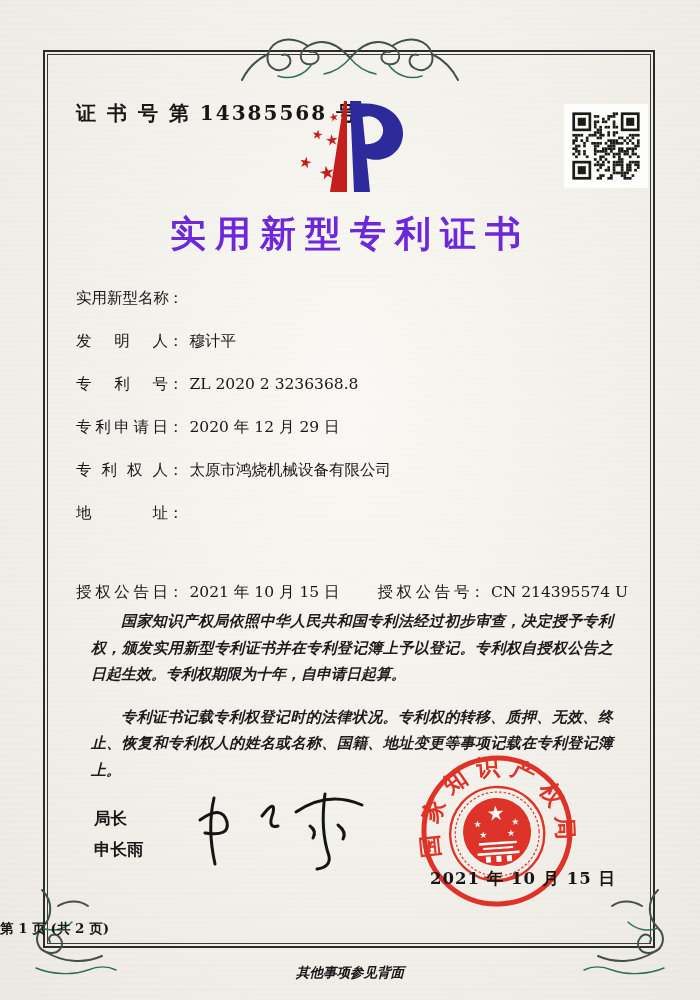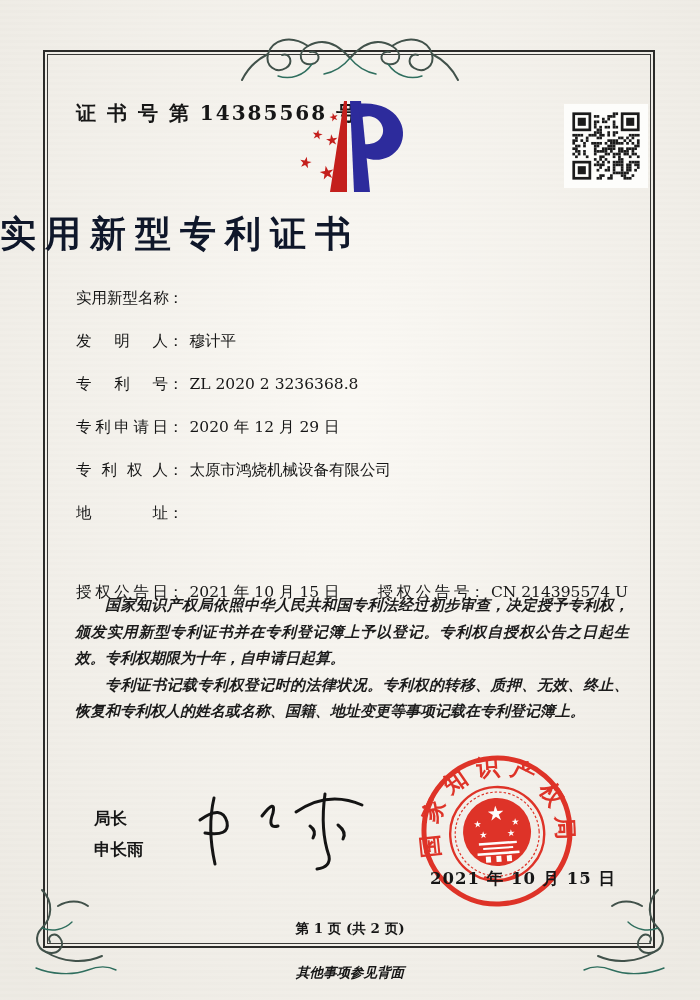--- a/index.html
+++ b/index.html
@@ -26,45 +26,45 @@
   .orn path{fill:none;stroke:#41514a;stroke-width:2;stroke-linecap:round;}
   .orn .accent{stroke:#2f6e5e;stroke-width:1.4;}
   
   .certno{
     position:absolute;left:76px;top:100px;font-size:20px;font-weight:700;
     letter-spacing:2px;
   }
   .logo{position:absolute;left:278px;top:98px;}
   .qr{position:absolute;left:564px;top:104px;background:#fdfdfb;padding:3px;}
   .title{
-    position:absolute;left:0;top:210px;width:100%;
-    font-size:36px;font-weight:700;letter-spacing:9px;color:#0f172a;
+    position:absolute;left:0;top:210px;width:100%;text-align:center;
+    font-size:36px;font-weight:700;letter-spacing:9px;color:#6d28d9;
   }
   
   .fields{position:absolute;left:76px;top:288px;width:552px;font-size:15.5px;font-weight:400;}
   .row{display:flex;align-items:baseline;height:43px;white-space:nowrap;}
   .flabel{display:inline-block;width:92px;text-align:justify;text-align-last:justify;}
   .colon{margin-right:6px;}
   .pair1{display:flex;align-items:flex-start;width:330px;margin-top:36px;}
   
   .paras{
     position:absolute;left:75px;top:592px;width:554px;
     font-size:15px;line-height:26.5px;font-style:italic;font-weight:600;
     text-align:justify;color:#1b1b1b;
   }
-  .paras p{margin:0;text-indent:2em;}
+  .paras p{margin:16px;text-indent:2em;}
   
   .officer{position:absolute;left:94px;top:803px;font-size:16.5px;font-weight:700;line-height:31px;}
   .signature{position:absolute;left:192px;top:780px;}
   .signature path{fill:none;stroke:#141414;stroke-width:3;stroke-linecap:round;stroke-linejoin:round;}
   
   .sealwrap{position:absolute;left:418px;top:752px;opacity:.92;transform:rotate(-4deg);}
   .sealdate{position:absolute;left:430px;top:868px;font-size:16.5px;font-weight:700;letter-spacing:1px;}
   
-  .pagefoot{position:absolute;left:0;top:920px;width:100%;text-align:center;font-size:13.5px;font-weight:700;}
+  .pagefoot{position:absolute;left:0;top:920px;width:100%;font-size:13.5px;font-weight:700;}
   .backnote{position:absolute;left:0;top:964px;width:100%;text-align:center;font-size:13.5px;font-weight:700;font-style:italic;}
 </style>
 </head>
 <body>
 
 <div id="page">
 
   <div class="frame"></div>
 
   <svg class="orn" style="left:238px;top:24px" width="224" height="64" viewBox="0 0 224 64">

